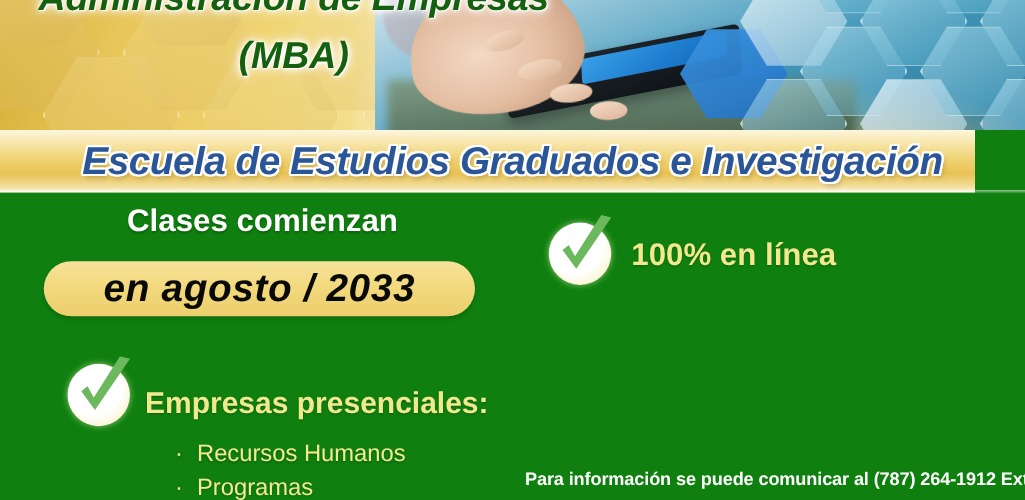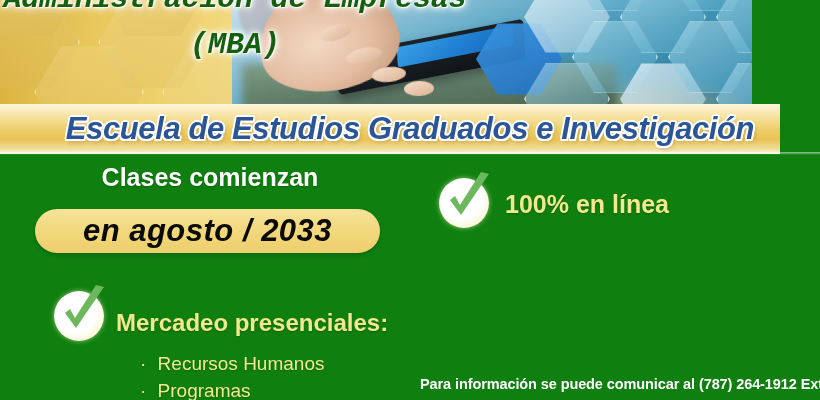--- a/index.html
+++ b/index.html
@@ -5,35 +5,34 @@
   * { margin:0; padding:0; box-sizing:border-box; }
   html, body {
     width:820px; height:400px;
     font-family:"Liberation Sans", sans-serif;
     overflow:hidden; background:#0f800f;
   }
   .poster { position:relative; width:820px; height:400px; overflow:hidden; }
 
   
   .header {
-    position:absolute; left:0; top:0; width:752px; height:104px;
+    position:absolute; left:0; top:0; width:820px; height:104px;
     overflow:hidden;
     background:
       linear-gradient(to right,
         rgba(255,252,238,0) 0%,
         rgba(255,252,238,0) 34%,
         rgba(255,253,245,0.96) 45%,
         rgba(255,255,255,0.55) 52%,
         rgba(255,255,255,0.0) 60%),
       linear-gradient(100deg,
         #d9b13a 0%, #e8c65a 12%, #f0d472 26%,
         #f6e398 40%, #fbf2cf 50%, #fdf8e6 57%,
         #e8e6d8 62%, #cfd7d4 68%, #9fc2cc 76%,
         #6fa9c0 86%, #4f93b5 100%);
-    font-family: Liberation Mono, monospace;
   }
   
   .photo {
     position:absolute; right:0; top:0; width:520px; height:104px;
     overflow:hidden;
   }
   .photo-bg {
     position:absolute; inset:0;
     background:
       radial-gradient(ellipse 180px 70px at 78% 115%, rgba(214,178,96,0.75), rgba(214,178,96,0) 70%),
@@ -278,21 +277,21 @@
         <span>en agosto / 2033</span>
       </div>
 
       <div class="checkrow check-left">
         <div class="check-icon">
           <div class="disc"></div>
           <svg width="56" height="56" viewBox="0 0 56 56">
             <path d="M13 28 L24 43 L52 2 L44 0 L23 33 L18 24 Z" fill="#6cb85c"></path>
           </svg>
         </div>
-        <div class="heading-presencial">Mercadeo presenciales:</div>
+        <div class="heading-presencial">Empresas presenciales:</div>
       </div>
 
       <div class="list-left">
         <div class="li">
           <span class="dot">·</span>
           <span>Recursos Humanos</span>
         </div>
         <div class="li">
           <span class="dot">·</span>
           <span>Programas</span>

